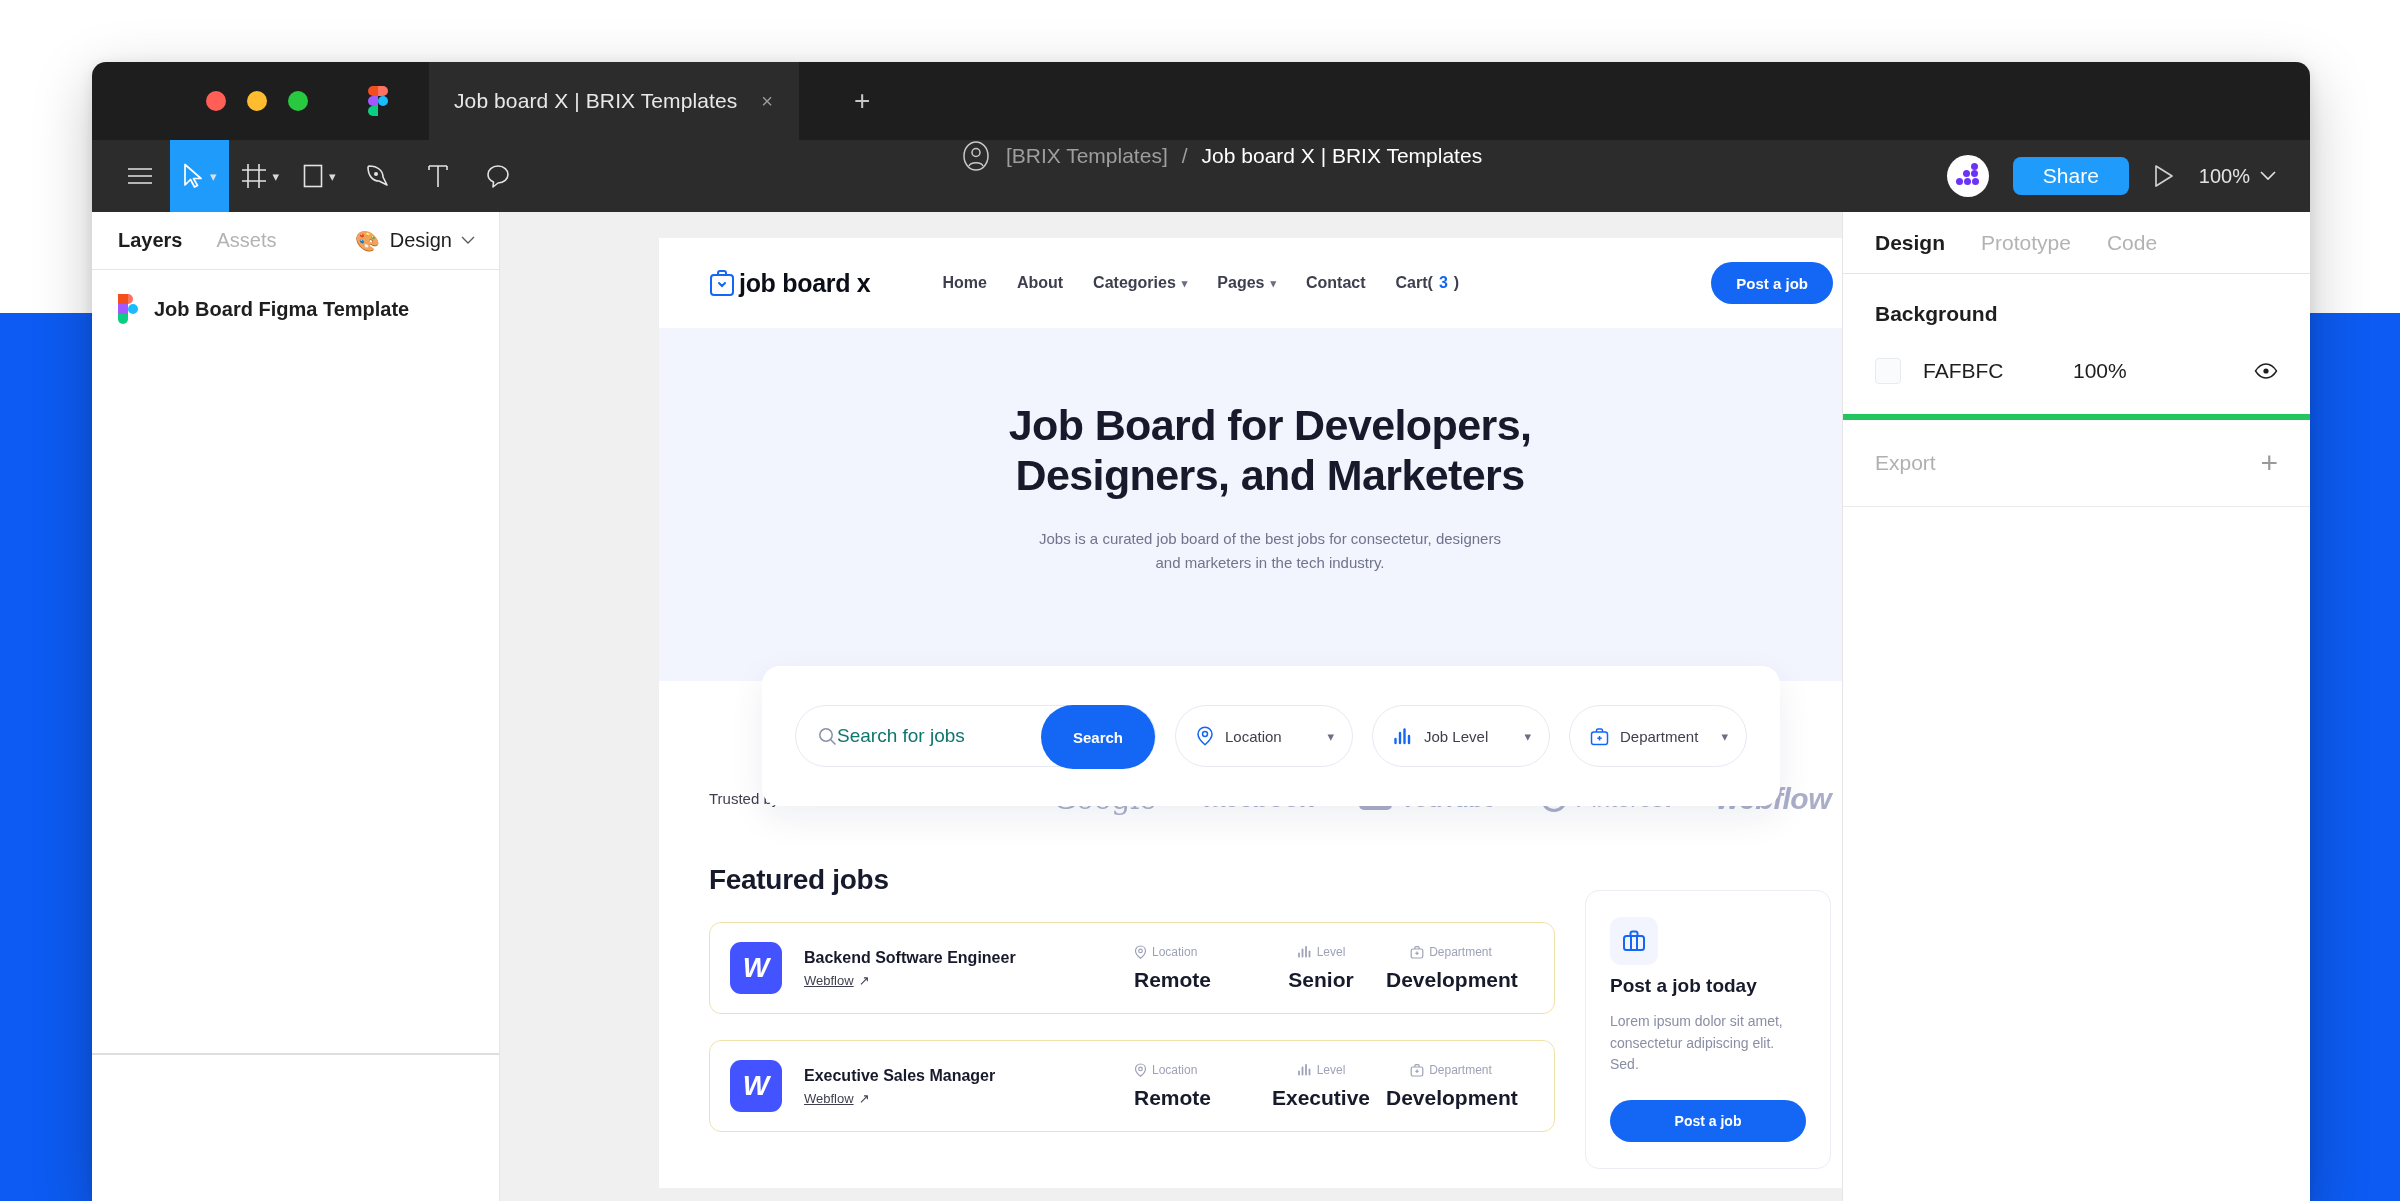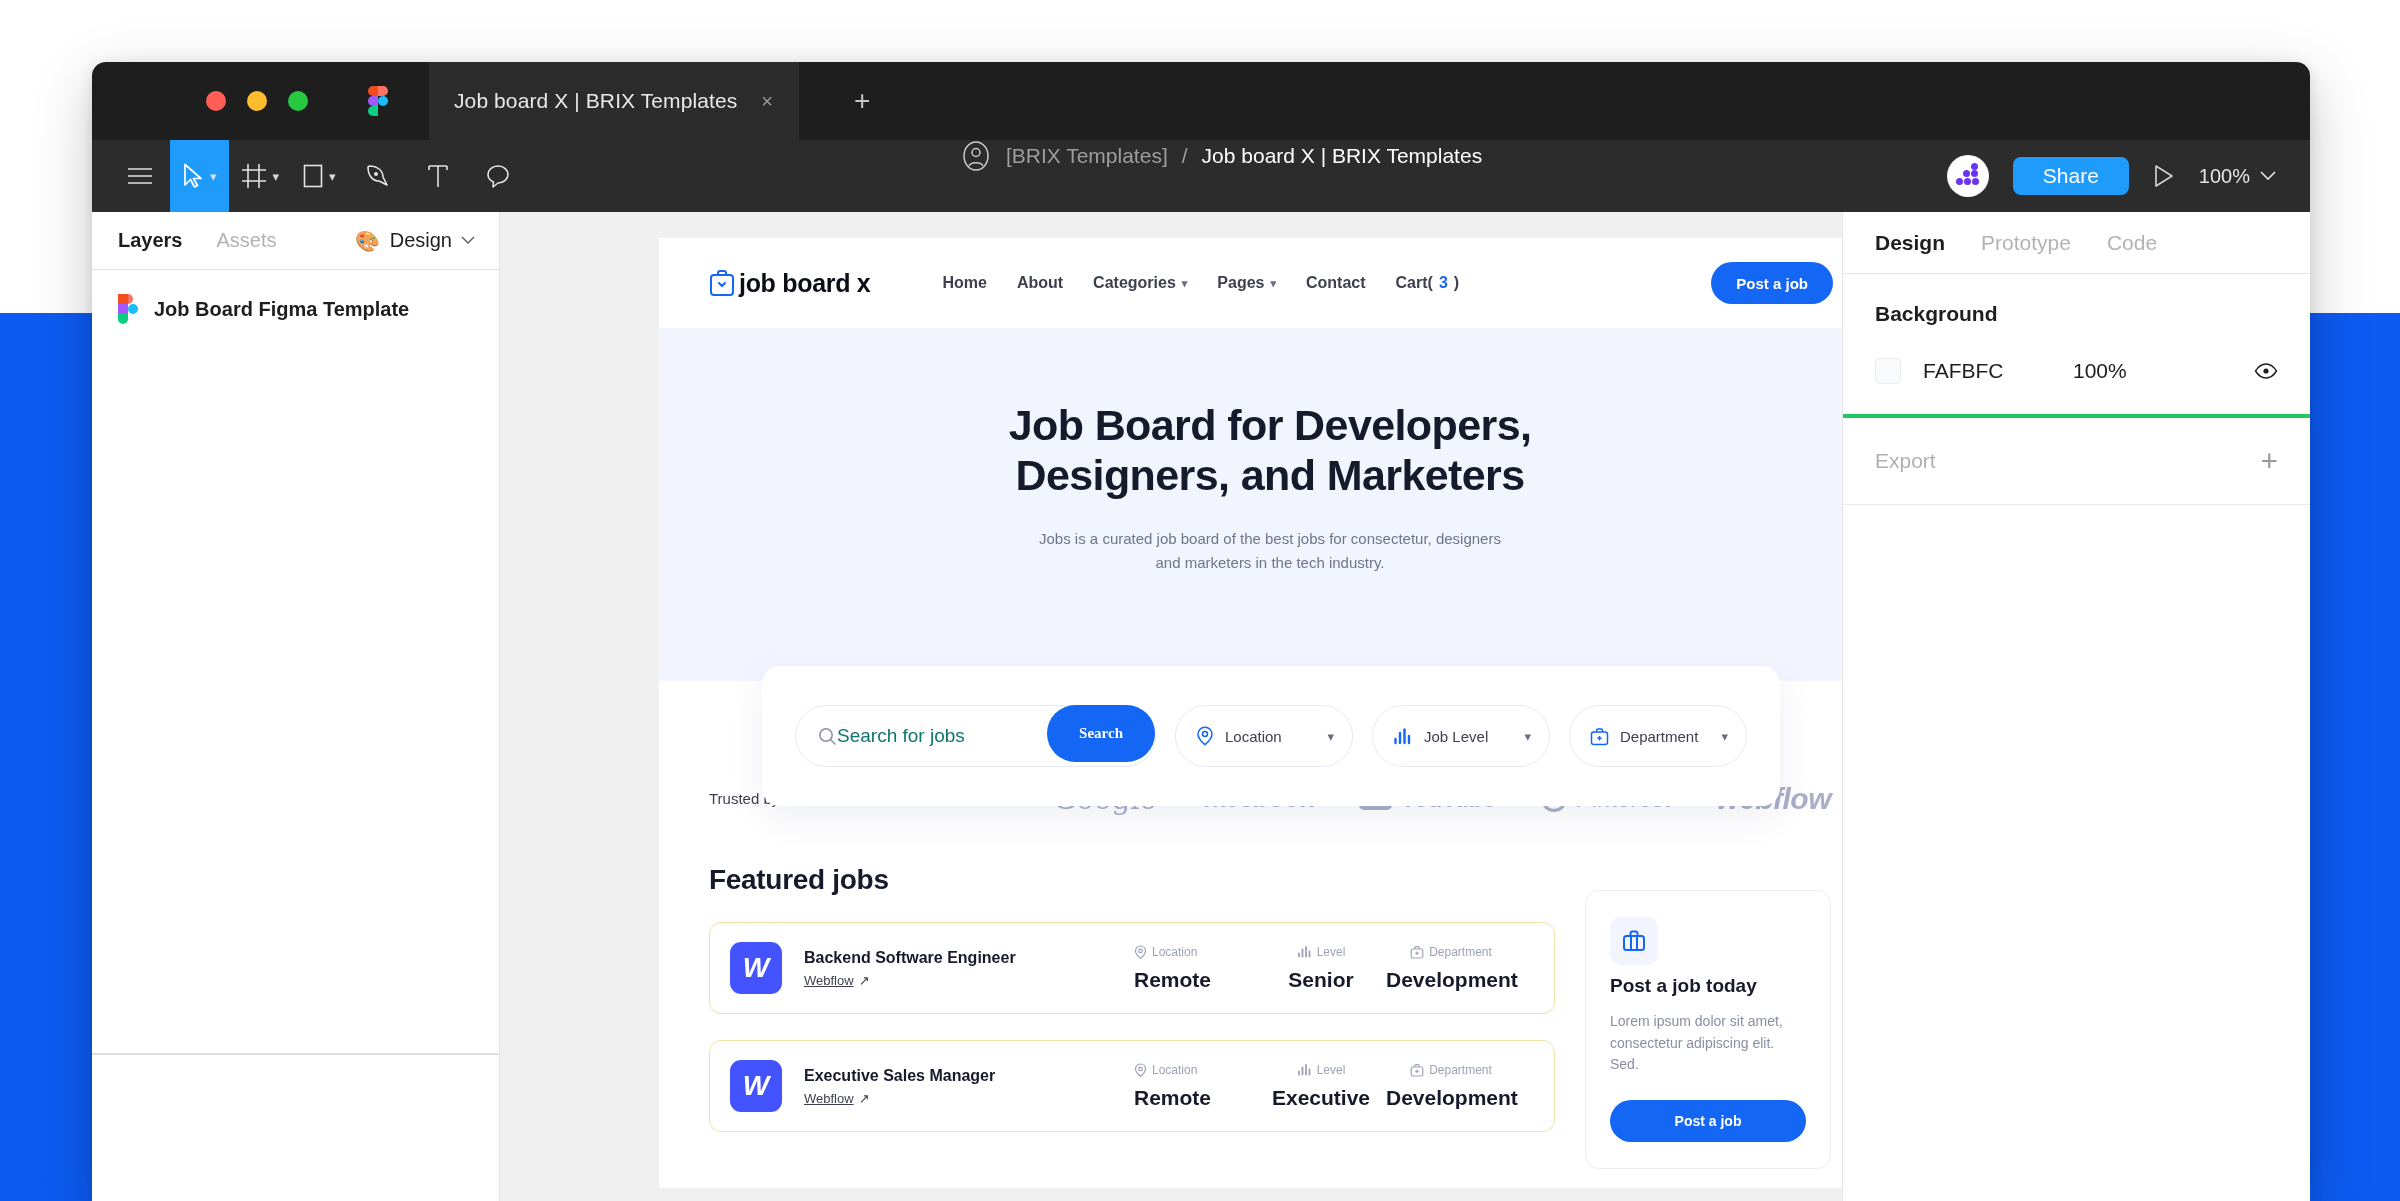--- a/index.html
+++ b/index.html
@@ -186,21 +186,21 @@
     height: 62px;
     display: flex; align-items: center; gap: 36px;
     padding: 0 32px;
     border-bottom: 1px solid #E5E5E5;
   }
   .rp-tab { font-size: 21px; }
   .rp-tab.active { color: #1E1E1E; font-weight: 700; }
   .rp-tab.idle { color: #B3B3B3; }
   .rp-section {
     padding: 28px 32px 30px 32px;
-    border-bottom: 4px solid #22c55e;
+    border-bottom: 6px solid #22c55e;
   }
   .rp-title { font-size: 21px; font-weight: 700; color: #1E1E1E; margin-bottom: 32px; }
   .rp-row { display: flex; align-items: center; }
   .swatch {
     width: 26px; height: 26px; border-radius: 4px;
     background: #FAFBFC; border: 1px solid #EBEBEB;
     margin-right: 22px;
   }
   .rp-hex { font-size: 21px; color: #1E1E1E; width: 150px; }
   .rp-pct { font-size: 21px; color: #1E1E1E; flex: 1; }
@@ -286,24 +286,24 @@
     height: 62px;
     border: 1px solid #E6E9F2;
     border-radius: 34px;
     display: flex; align-items: center;
     padding-left: 22px;
     position: relative;
   }
   .search-ph { font-size: 19px; color: #0f766e; }
   .search-btn {
     position: absolute; right: 0; top: -1px;
-    height: 57px; padding: 0 32px;
+    height: 64px; padding: 0 32px;
     background: #1466F5; color: #fff;
     border: none; border-radius: 34px;
-    font-size: 15px; font-weight: 700; font-family: Liberation Serif, serif;
+    font-size: 15px; font-weight: 700; font-family: Liberation Sans, sans-serif;
   }
   .filter {
     width: 178px; height: 62px;
     border: 1px solid #E6E9F2;
     border-radius: 34px;
     display: flex; align-items: center;
     padding: 0 18px 0 20px;
     gap: 11px;
   }
   .filter-label { font-size: 15px; color: #3D3F4E; flex: 1; white-space: nowrap; }

